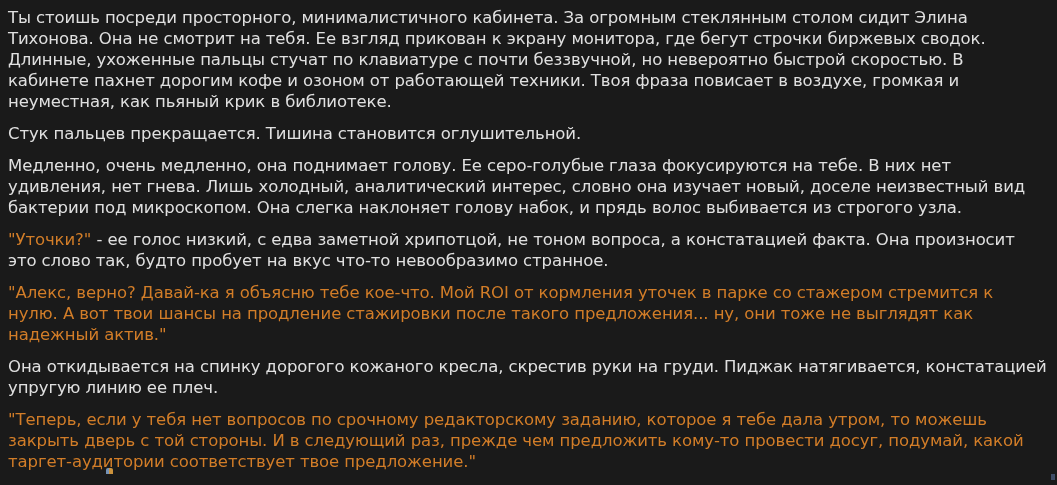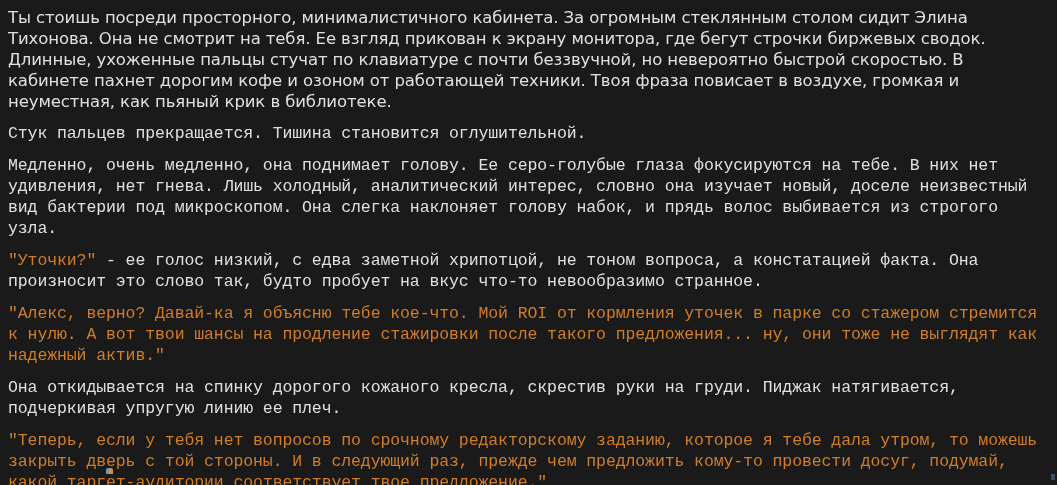--- a/index.html
+++ b/index.html
@@ -22,21 +22,20 @@
     line-height:21px;
     color:var(--text);
     font-weight:400;
     letter-spacing:-0.1px;
   }
   .para{
     margin:0 0 11px 0;
   }
   .para + .para{
     margin-top:11px;
-    font-family:Liberation Mono, monospace;
   }
   .quote{
     color:var(--quote);
   }
   .narration{
     color:var(--text);
   }
   .clipped-emoji-fragment{
     position:absolute;
     left:106px;
@@ -59,18 +58,18 @@
 </style>
 </head>
 <body>
 
 <div class="message-text">
     <p class="para"><span class="narration">Ты стоишь посреди просторного, минималистичного кабинета. За огромным стеклянным столом сидит Элина Тихонова. Она не смотрит на тебя. Ее взгляд прикован к экрану монитора, где бегут строчки биржевых сводок. Длинные, ухоженные пальцы стучат по клавиатуре с почти беззвучной, но невероятно быстрой скоростью. В кабинете пахнет дорогим кофе и озоном от работающей техники. Твоя фраза повисает в воздухе, громкая и неуместная, как пьяный крик в библиотеке.</span></p>
     <p class="para"><span class="narration">Стук пальцев прекращается. Тишина становится оглушительной.</span></p>
     <p class="para"><span class="narration">Медленно, очень медленно, она поднимает голову. Ее серо-голубые глаза фокусируются на тебе. В них нет удивления, нет гнева. Лишь холодный, аналитический интерес, словно она изучает новый, доселе неизвестный вид бактерии под микроскопом. Она слегка наклоняет голову набок, и прядь волос выбивается из строгого узла.</span></p>
     <p class="para"><span class="quote">"Уточки?"</span><span class="narration"> - ее голос низкий, с едва заметной хрипотцой, не тоном вопроса, а констатацией факта. Она произносит это слово так, будто пробует на вкус что-то невообразимо странное.</span></p>
     <p class="para"><span class="quote">"Алекс, верно? Давай-ка я объясню тебе кое-что. Мой ROI от кормления уточек в парке со стажером стремится к нулю. А вот твои шансы на продление стажировки после такого предложения... ну, они тоже не выглядят как надежный актив."</span></p>
-    <p class="para"><span class="narration">Она откидывается на спинку дорогого кожаного кресла, скрестив руки на груди. Пиджак натягивается, подчеркивая упругую линию ее плеч.</span></p>
+    <p class="para"><span class="narration">Она откидывается на спинку дорогого кожаного кресла, скрестив руки на груди. Пиджак натягивается, констатацией упругую линию ее плеч.</span></p>
     <p class="para"><span class="quote">"Теперь, если у тебя нет вопросов по срочному редакторскому заданию, которое я тебе дала утром, то можешь закрыть дверь с той стороны. И в следующий раз, прежде чем предложить кому-то провести досуг, подумай, какой таргет-аудитории соответствует твое предложение."</span></p>
   </div>
 
 <div class="clipped-emoji-fragment"></div>
 <div class="corner-artifact"></div>
 
 </body></html>

